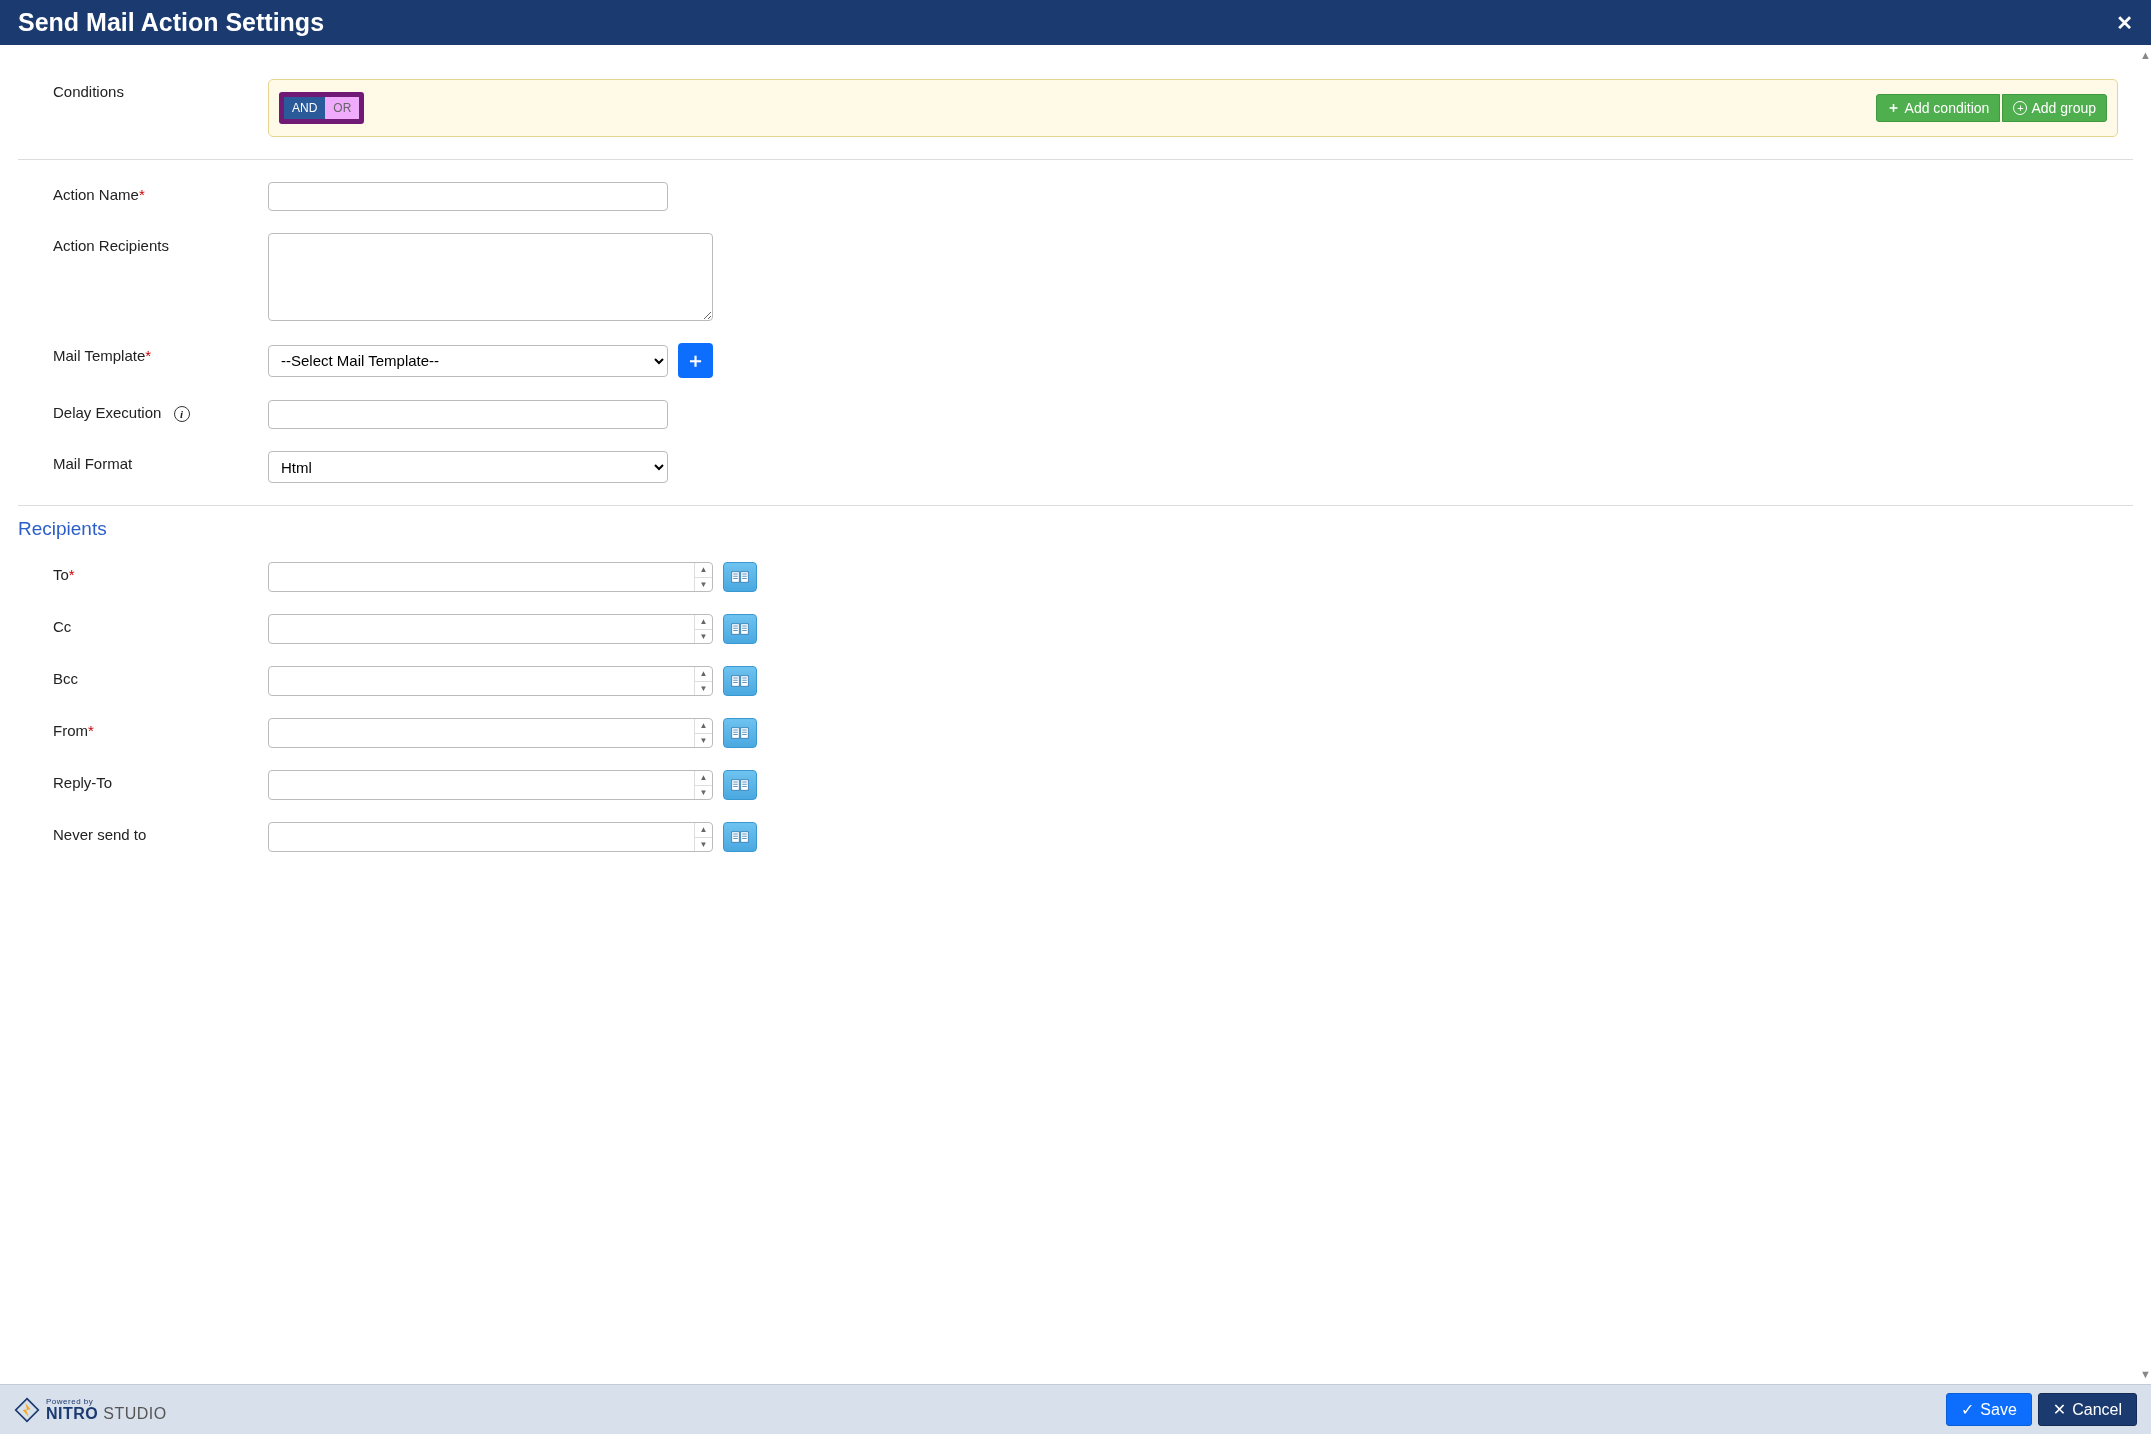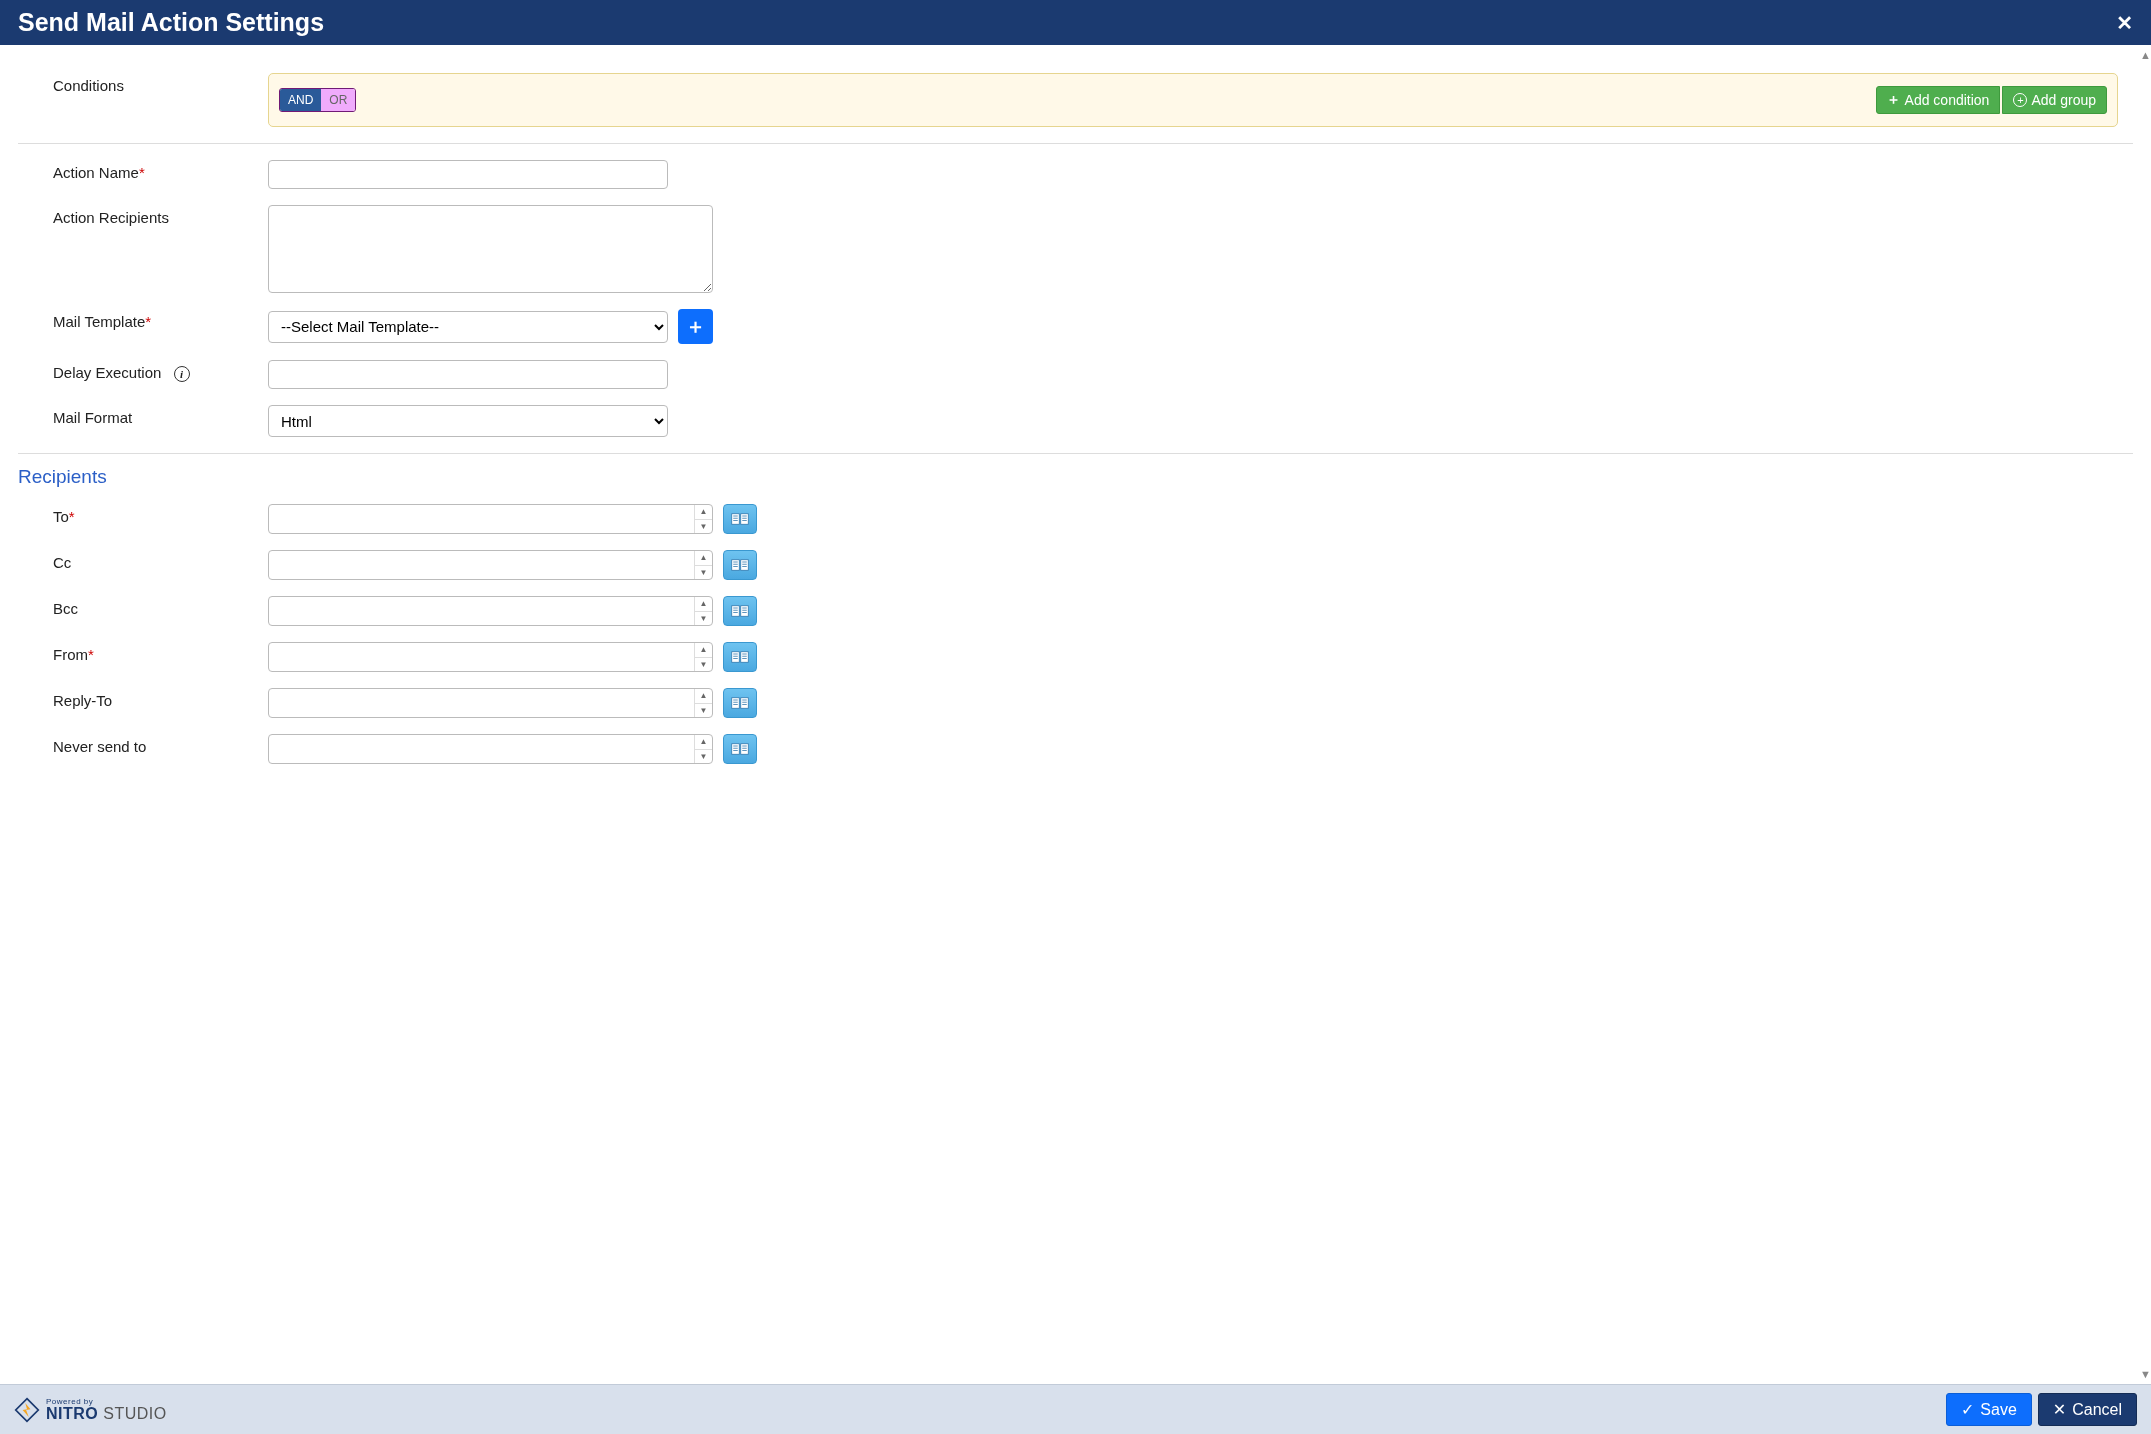--- a/index.html
+++ b/index.html
@@ -42,21 +42,21 @@
   margin: 12px 0;
 }
 .section-divider {
   border: none;
   border-top: 1px solid #ddd;
   margin: 10px 0 2px 0;
 }
 .form-row {
   display: flex;
   align-items: flex-start;
-  margin: 16px 0;
+  margin: 22px 0;
 }
 .form-label {
   width: 250px;
   padding-left: 35px;
   padding-top: 4px;
   font-size: 15px;
   color: #222;
 }
 .req { color: #c00; }
 .form-control-area { flex: 0 0 auto; display:flex; align-items:center; gap:10px; }
@@ -78,21 +78,21 @@
   border: 1px solid #e6d58f;
   border-radius: 5px;
   padding: 12px 10px;
   display: flex;
   justify-content: space-between;
   align-items: center;
   margin-right: 15px;
 }
 .toggle-group {
   display: inline-flex;
-  border: 1px solid #701a75;
+  border: 5px solid #701a75;
   border-radius: 3px;
   overflow: hidden;
 }
 .toggle-btn {
   font-size: 12px;
   padding: 4px 8px;
   background: #f0abfc;
   color: #666;
   border: none;
   cursor: pointer;

